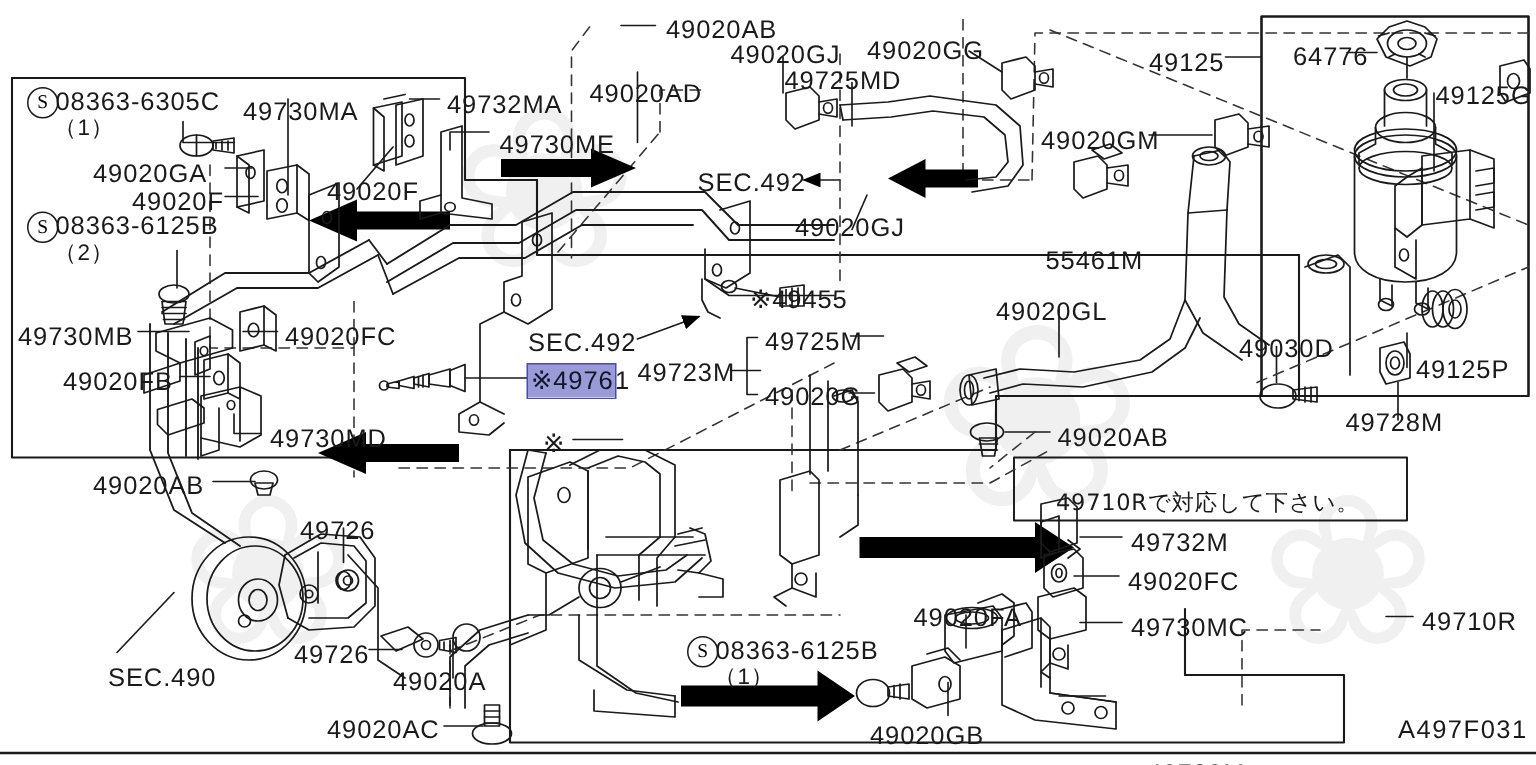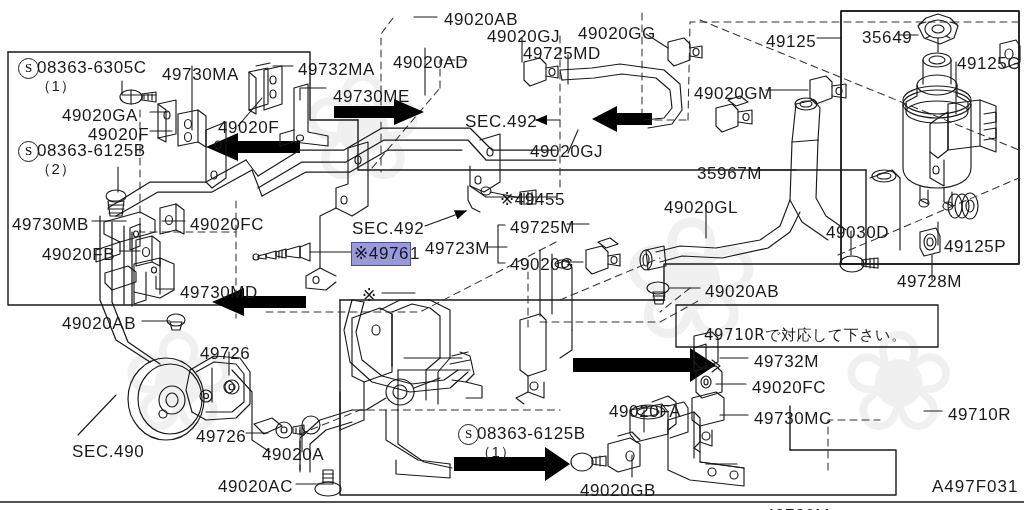--- a/index.html
+++ b/index.html
@@ -551,24 +551,24 @@
       <div class="lbl" style="left: 523px; top: 45px;">49725MD</div>
       <div class="lbl" style="left: 465px; top: 113px;">SEC.492</div>
       <div class="lbl" style="left: 530px; top: 143px;">49020GJ</div>
       <div class="lbl" style="left: 500px; top: 191px;">※49455</div>
       <div class="lbl" style="left: 352px; top: 220px;">SEC.492</div>
       <div class="lbl" style="left: 425px; top: 240px;">49723M</div>
       <div class="lbl" style="left: 510px; top: 219px;">49725M</div>
       <div class="lbl" style="left: 510px; top: 256px;">49020G</div>
       <div class="lbl" style="left: 362px; top: 287px;">※</div>
       <div class="lbl" style="left: 766px; top: 33px;">49125</div>
-      <div class="lbl" style="left: 862px; top: 29px;">35649</div>
+      <div class="lbl" style="left: 862px; top: 29px;">64776</div>
       <div class="lbl" style="left: 957px; top: 55px;">49125G</div>
       <div class="lbl" style="left: 694px; top: 85px;">49020GM</div>
-      <div class="lbl" style="left: 697px; top: 165px;">35967M</div>
+      <div class="lbl" style="left: 697px; top: 165px;">55461M</div>
       <div class="lbl" style="left: 664px; top: 199px;">49020GL</div>
       <div class="lbl" style="left: 826px; top: 224px;">49030D</div>
       <div class="lbl" style="left: 944px; top: 238px;">49125P</div>
       <div class="lbl" style="left: 897px; top: 273px;">49728M</div>
       <div class="lbl" style="left: 705px; top: 283px;">49020AB</div>
       <div class="lbl" style="left: 754px; top: 353px;">49732M</div>
       <div class="lbl" style="left: 752px; top: 379px;">49020FC</div>
       <div class="lbl" style="left: 609px; top: 403px;">49020FA</div>
       <div class="lbl" style="left: 754px; top: 410px;">49730MC</div>
       <div class="lbl" style="left: 765px; top: 459px; margin-top: 48px;">49730M</div>

